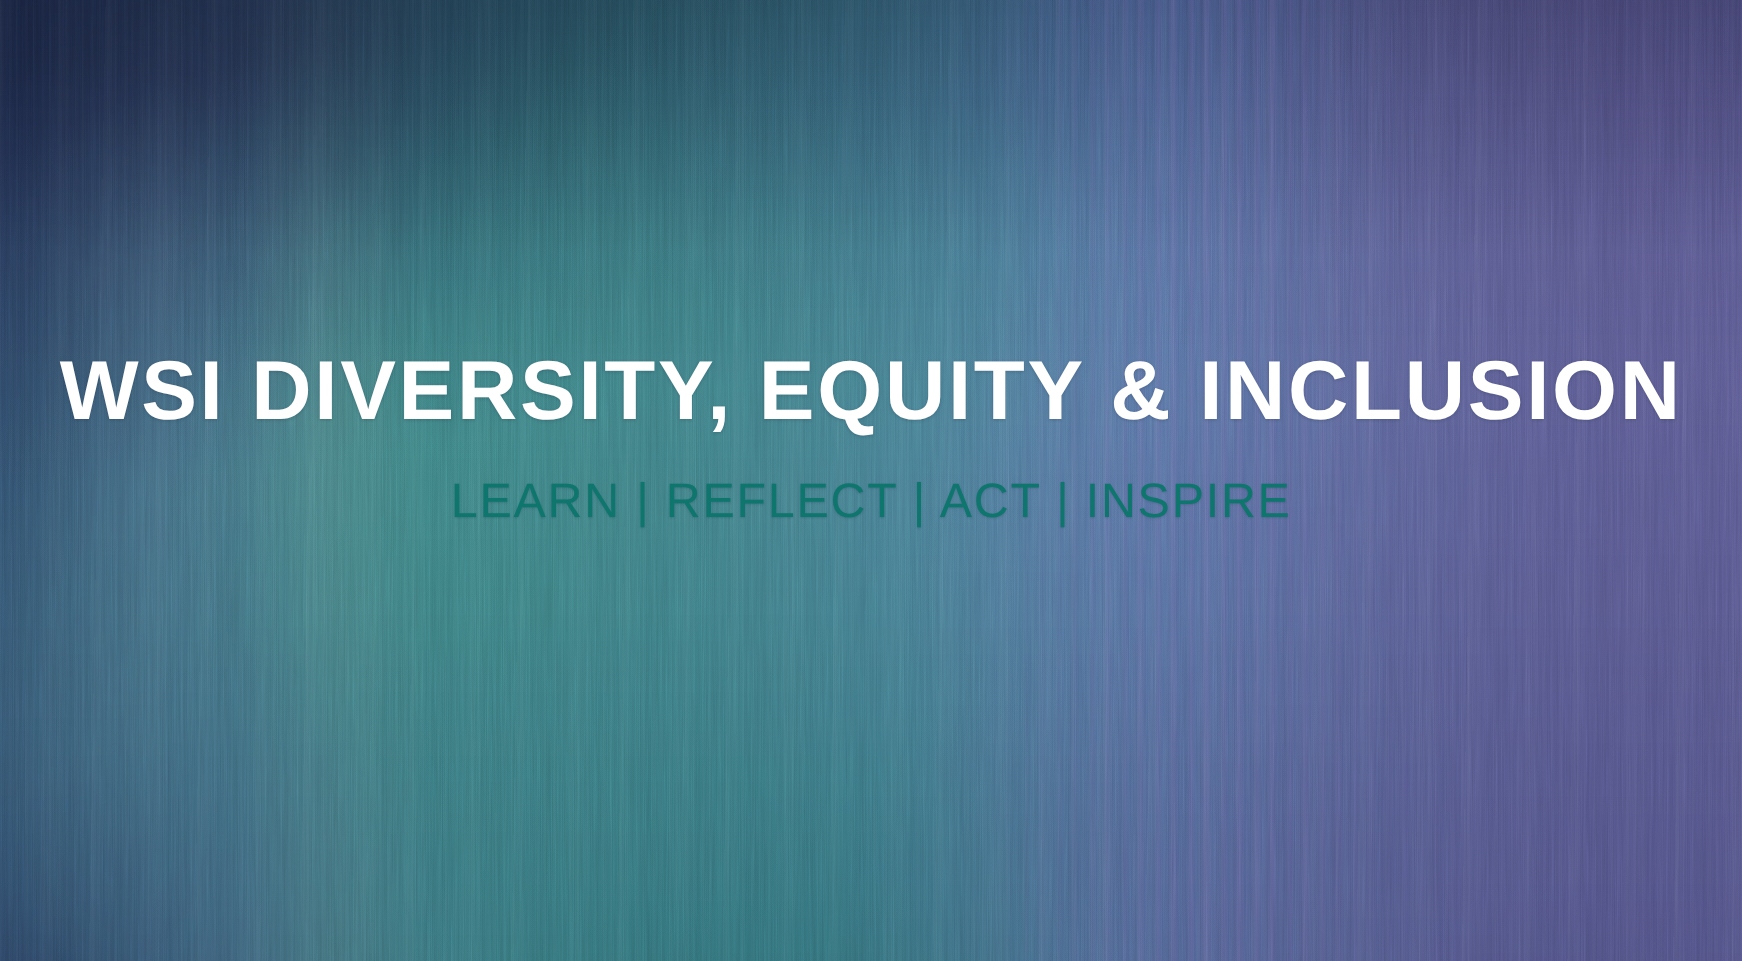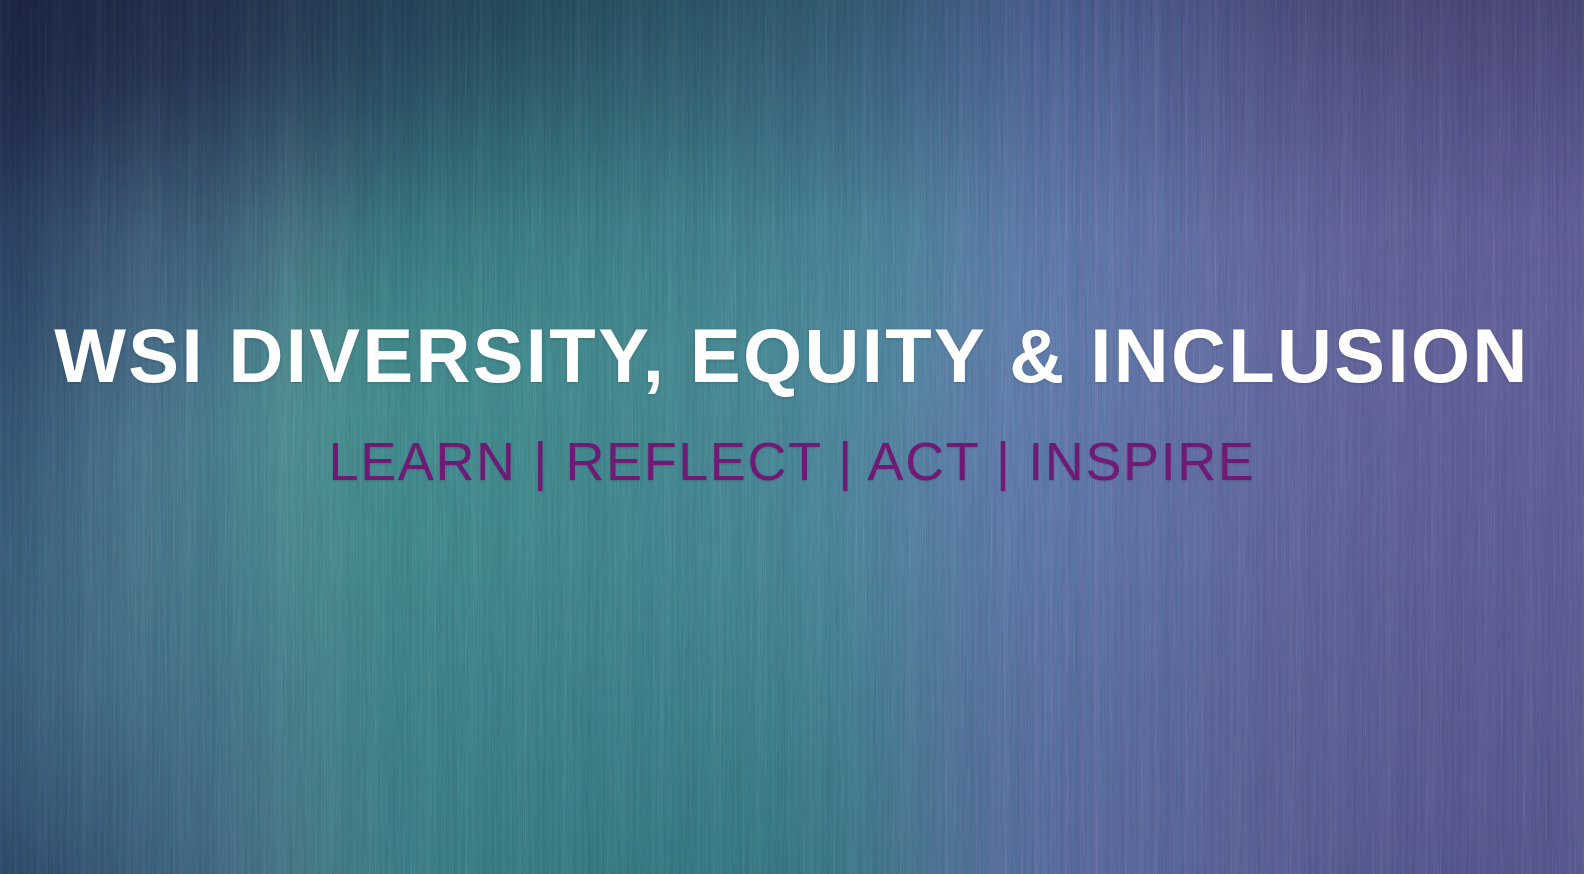--- a/index.html
+++ b/index.html
@@ -184,22 +184,22 @@
     white-space: nowrap;
     text-shadow: 0 1px 3px rgba(20,35,60,0.22);
   }
 
   .subhead {
     margin: 0;
     position: absolute;
     top: 434px;
     left: 0;
     right: 0;
-    color: #701a75;
-    font-size: 54px;
+    color: #0f766e;
+    font-size: 44px;
     line-height: 1;
     font-weight: 400;
     letter-spacing: 1.6px;
     white-space: nowrap;
     text-shadow: 0 1px 2px rgba(20,35,60,0.18);
   }
 </style>
 </head>
 <body>
 

